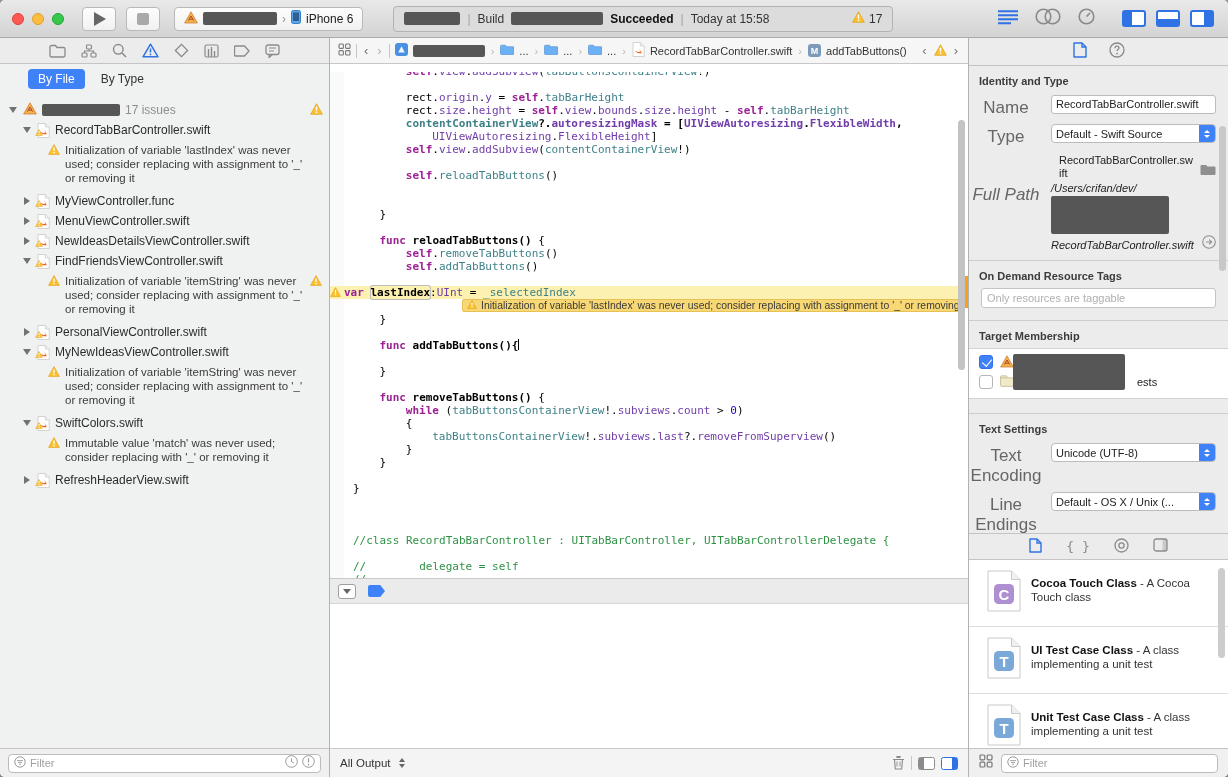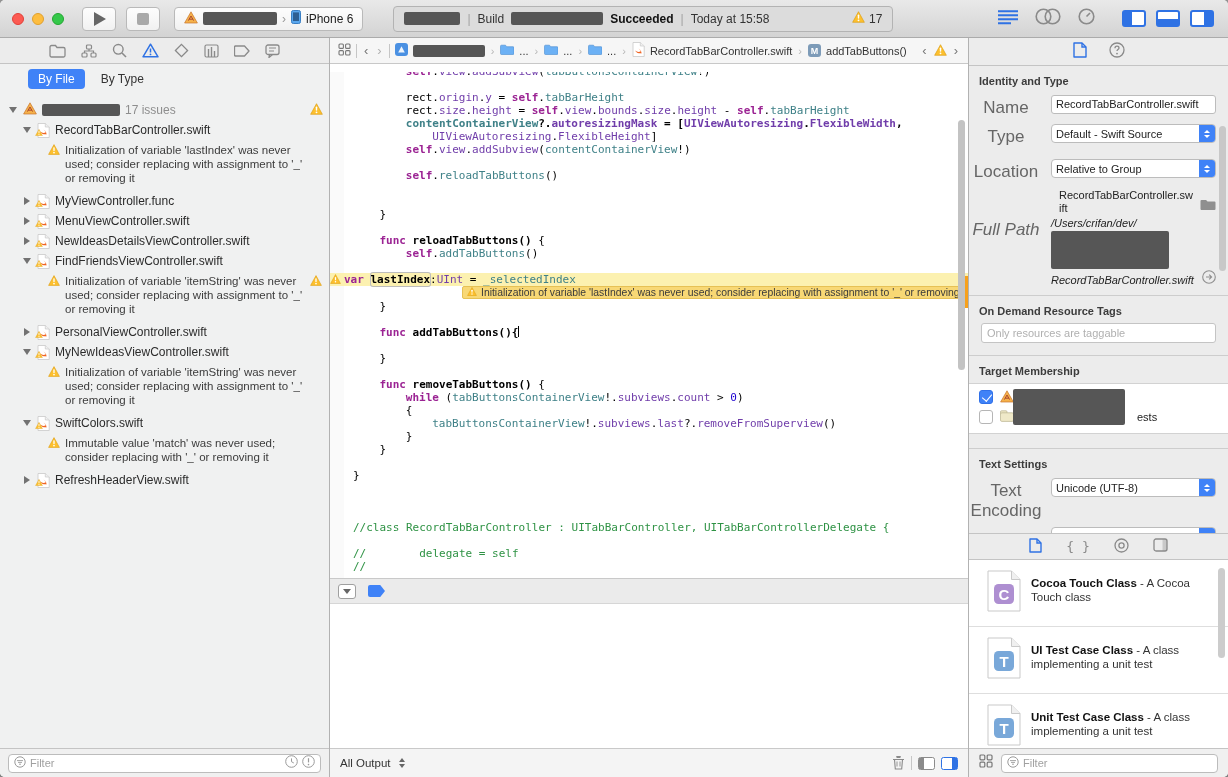--- a/index.html
+++ b/index.html
@@ -570,20 +570,21 @@
             <div class="code-line" style="padding-left: 61.8px; font-weight: bold;"><span class="tok-t">contentContainerView</span><span class="tok-p">?.</span><span class="tok-f">autoresizingMask</span><span class="tok-p"> = [</span><span class="tok-f">UIViewAutoresizing</span><span class="tok-p">.</span><span class="tok-f">FlexibleWidth</span><span class="tok-p">,</span></div>
             <div class="code-line" style="padding-left: 88.2px;"><span class="tok-f">UIViewAutoresizing</span><span class="tok-p">.</span><span class="tok-f">FlexibleHeight</span><span class="tok-p">]</span></div>
             <div class="code-line" style="padding-left: 61.8px;"><span class="tok-k">self</span><span class="tok-p">.</span><span class="tok-f">view</span><span class="tok-p">.</span><span class="tok-f">addSubview</span><span class="tok-p">(</span><span class="tok-t">contentContainerView</span><span class="tok-p">!)</span></div>
             <div class="code-line" style="padding-left: 9px;"></div>
             <div class="code-line" style="padding-left: 61.8px;"><span class="tok-k">self</span><span class="tok-p">.</span><span class="tok-t">reloadTabButtons</span><span class="tok-p">()</span></div>
             <div class="code-line" style="padding-left: 9px;"></div>
             <div class="code-line" style="padding-left: 9px;"></div>
             <div class="code-line" style="padding-left: 35.4px;"><span class="tok-p">}</span></div>
             <div class="code-line" style="padding-left: 9px;"></div>
             <div class="code-line" style="padding-left: 35.4px;"><span class="tok-k">func</span><span class="tok-p"> </span><span class="tok-b">reloadTabButtons()</span><span class="tok-p"> {</span></div>
+            <div class="code-line" style="padding-left: 61.8px;"><span class="tok-k">self</span><span class="tok-p">.</span><span class="tok-t">removeTabButtons</span><span class="tok-p">()</span></div>
             <div class="code-line" style="padding-left: 61.8px;"><span class="tok-k">self</span><span class="tok-p">.</span><span class="tok-t">addTabButtons</span><span class="tok-p">()</span></div>
             <div class="code-line" style="padding-left: 9px;"></div>
             <div class="code-line hl" style="padding-left: 61.8px;"><span class="tok-k">var</span><span class="tok-p"> </span><span class="tok-box">lastIndex</span><span class="tok-p">:</span><span class="tok-f">UInt</span><span class="tok-p"> = </span><span class="tok-t">_selectedIndex</span><span class="gwarn"><svg width="11" height="10" viewBox="0 0 12 11">
                   <path d="M6 .6 11.4 10.4H.6Z" fill="#fdc02e" stroke="#db9c0f" stroke-width=".6"></path>
                   <rect x="5.35" y="3.3" width="1.3" height="3.7" rx=".6" fill="#fff"></rect>
                   <circle cx="6" cy="8.6" r=".85" fill="#fff"></circle>
                 </svg></span></div>
             <div class="code-line banner-row"><span class="banner">
                 <span><svg width="10" height="9" viewBox="0 0 12 11">
                     <path d="M6 .6 11.4 10.4H.6Z" fill="#fdc02e" stroke="#db9c0f" stroke-width=".6"></path>
@@ -663,30 +664,20 @@
       <div class="insp-scroll">
         <div class="sec-h">Identity and Type</div>
         <div class="irow">
           <span class="ilabel">Name</span>
           <span class="ifield">RecordTabBarController.swift</span>
         </div>
         <div class="irow">
           <span class="ilabel">Type</span>
           <span class="dd">
             <span class="dd-val">Default - Swift Source</span>
-            <span class="dd-step">
-                <i class="u"></i>
-                <i class="d"></i>
-              </span>
-          </span>
-        </div>
-        <div class="irow" style="padding-top:8px;">
-          <span class="ilabel">Location</span>
-          <span class="dd">
-            <span class="dd-val">Relative to Group</span>
             <span class="dd-step">
                 <i class="u"></i>
                 <i class="d"></i>
               </span>
           </span>
         </div>
         <div class="loc-file-row">
           <span class="subval" style="max-width:140px;">RecordTabBarController.swift</span>
           <span style="align-self:flex-end;"><svg width="16" height="12" viewBox="0 0 16 12">
                 <path d="M.5 2a1 1 0 0 1 1-1h4.6l1.4 1.6h7a1 1 0 0 1 1 1v6.4a1 1 0 0 1-1 1h-13a1 1 0 0 1-1-1z" fill="#8f8f8f"></path>

